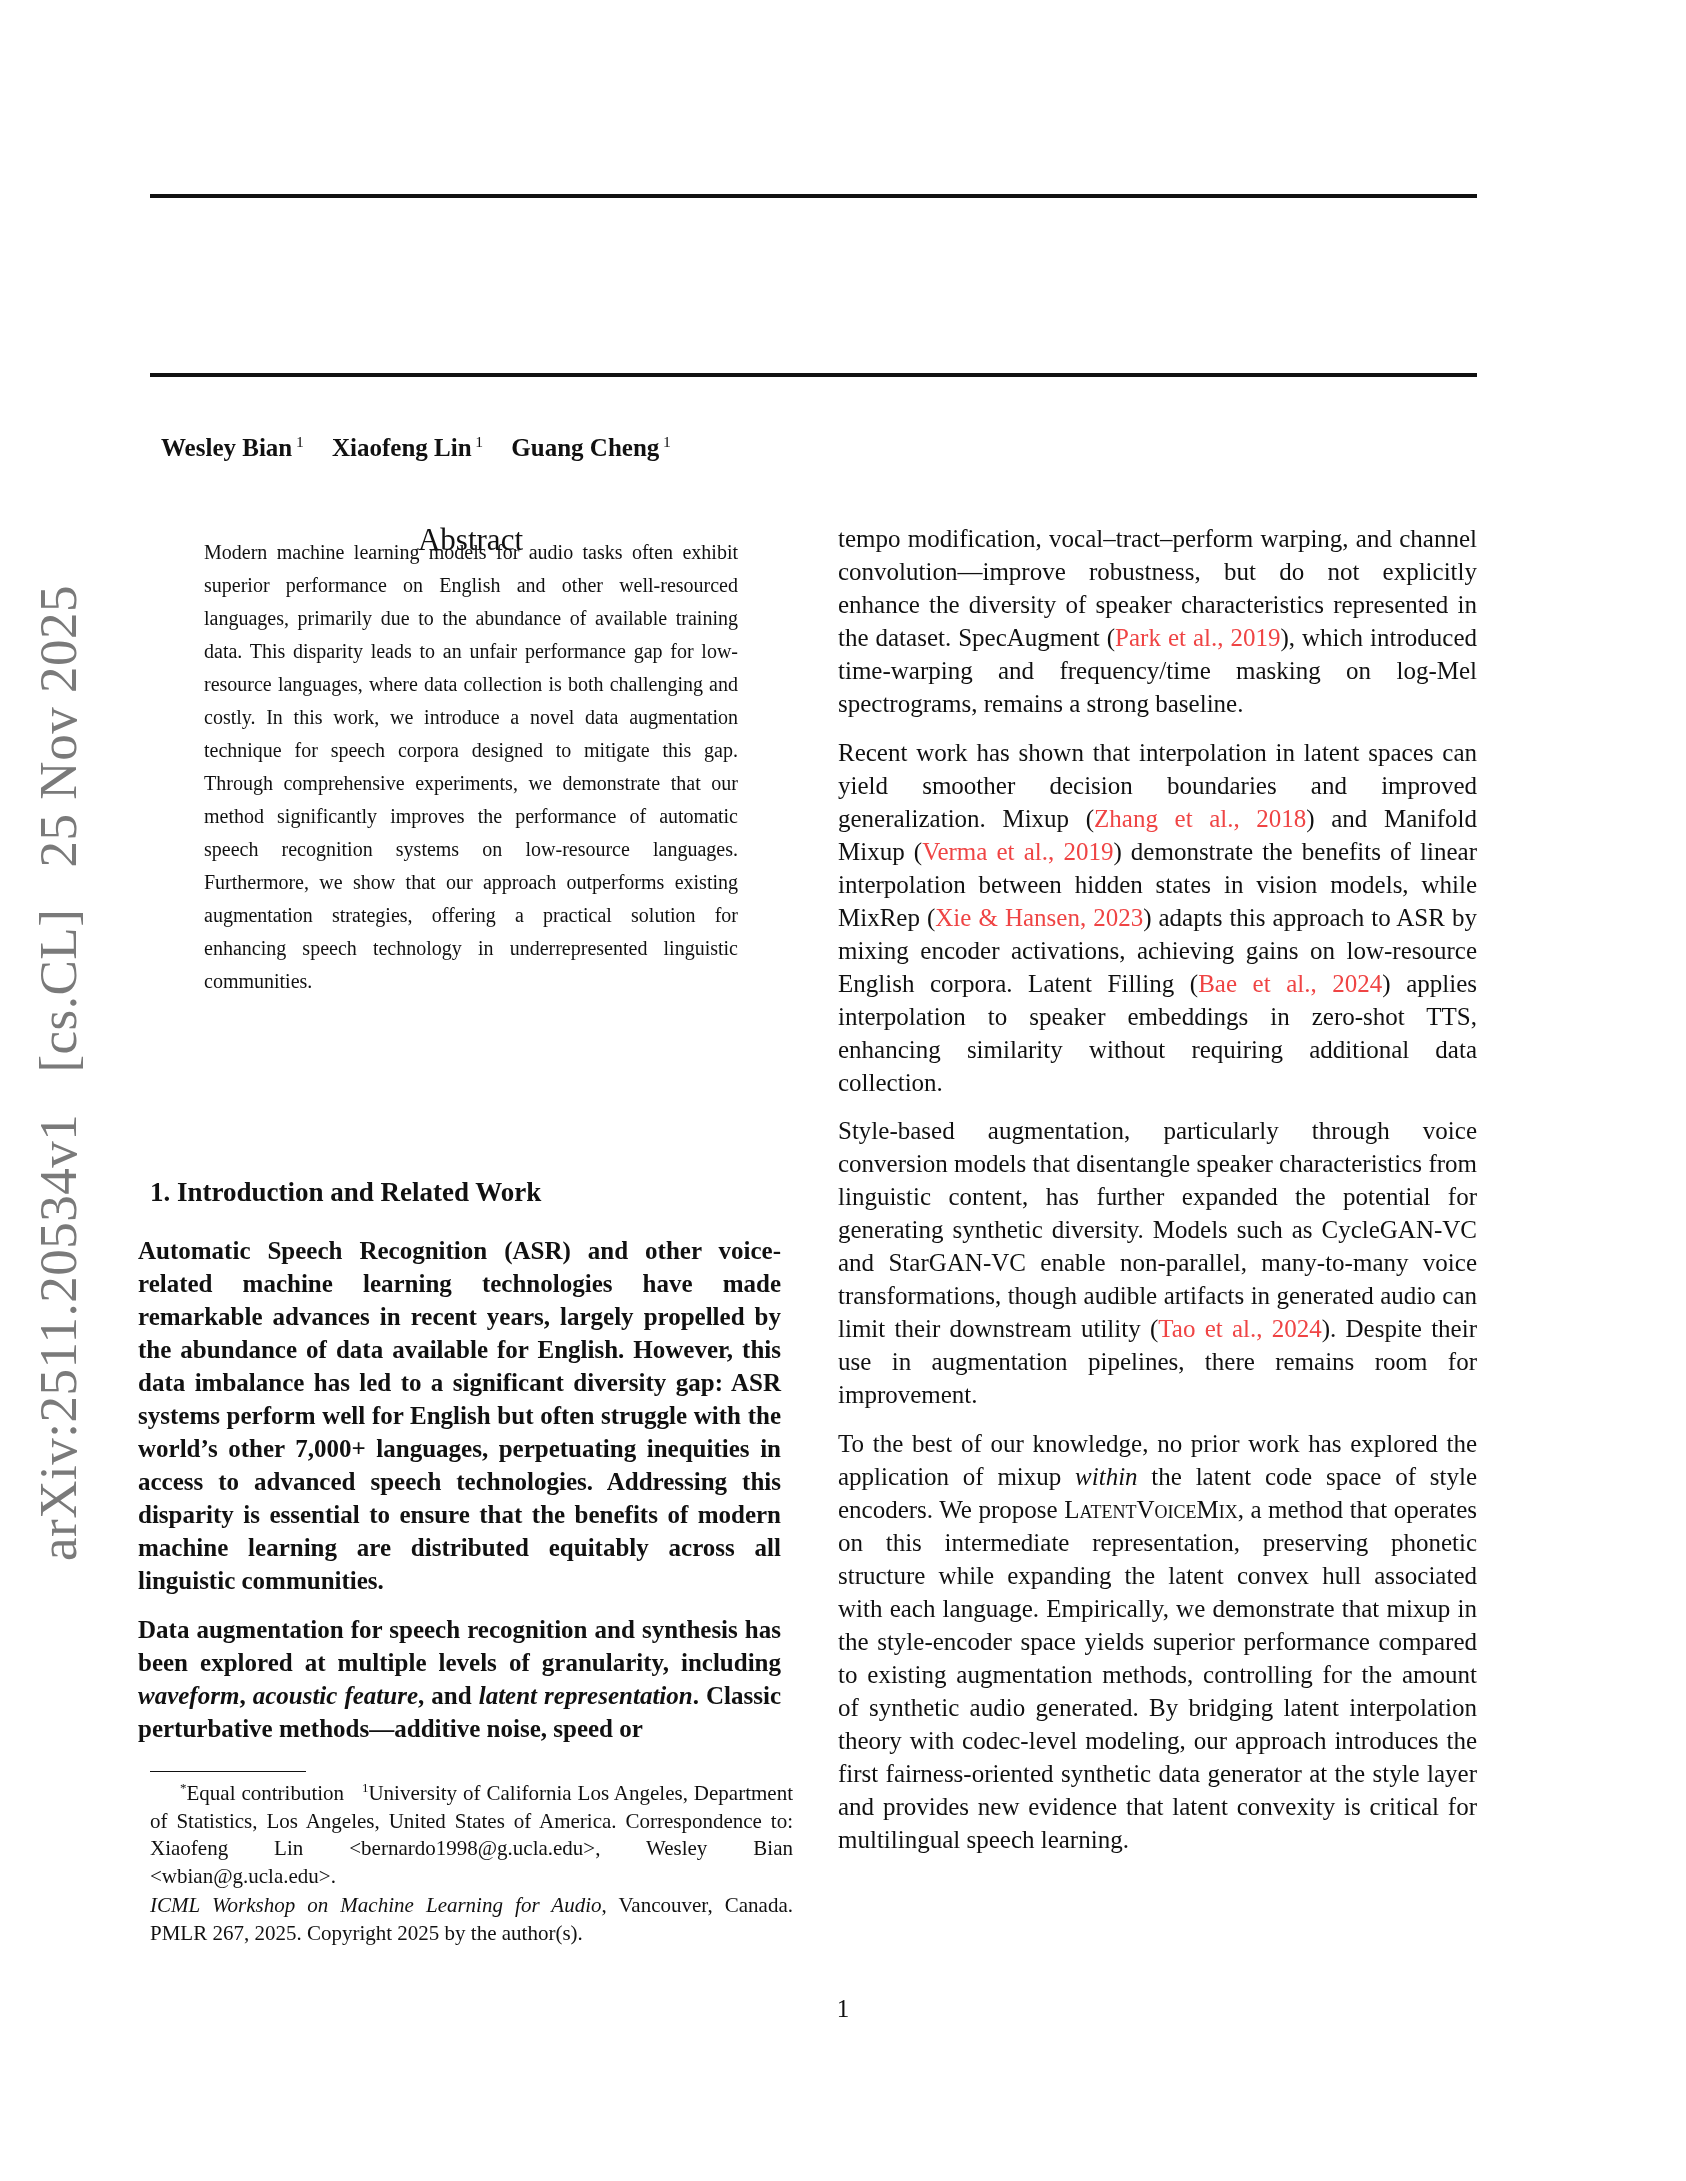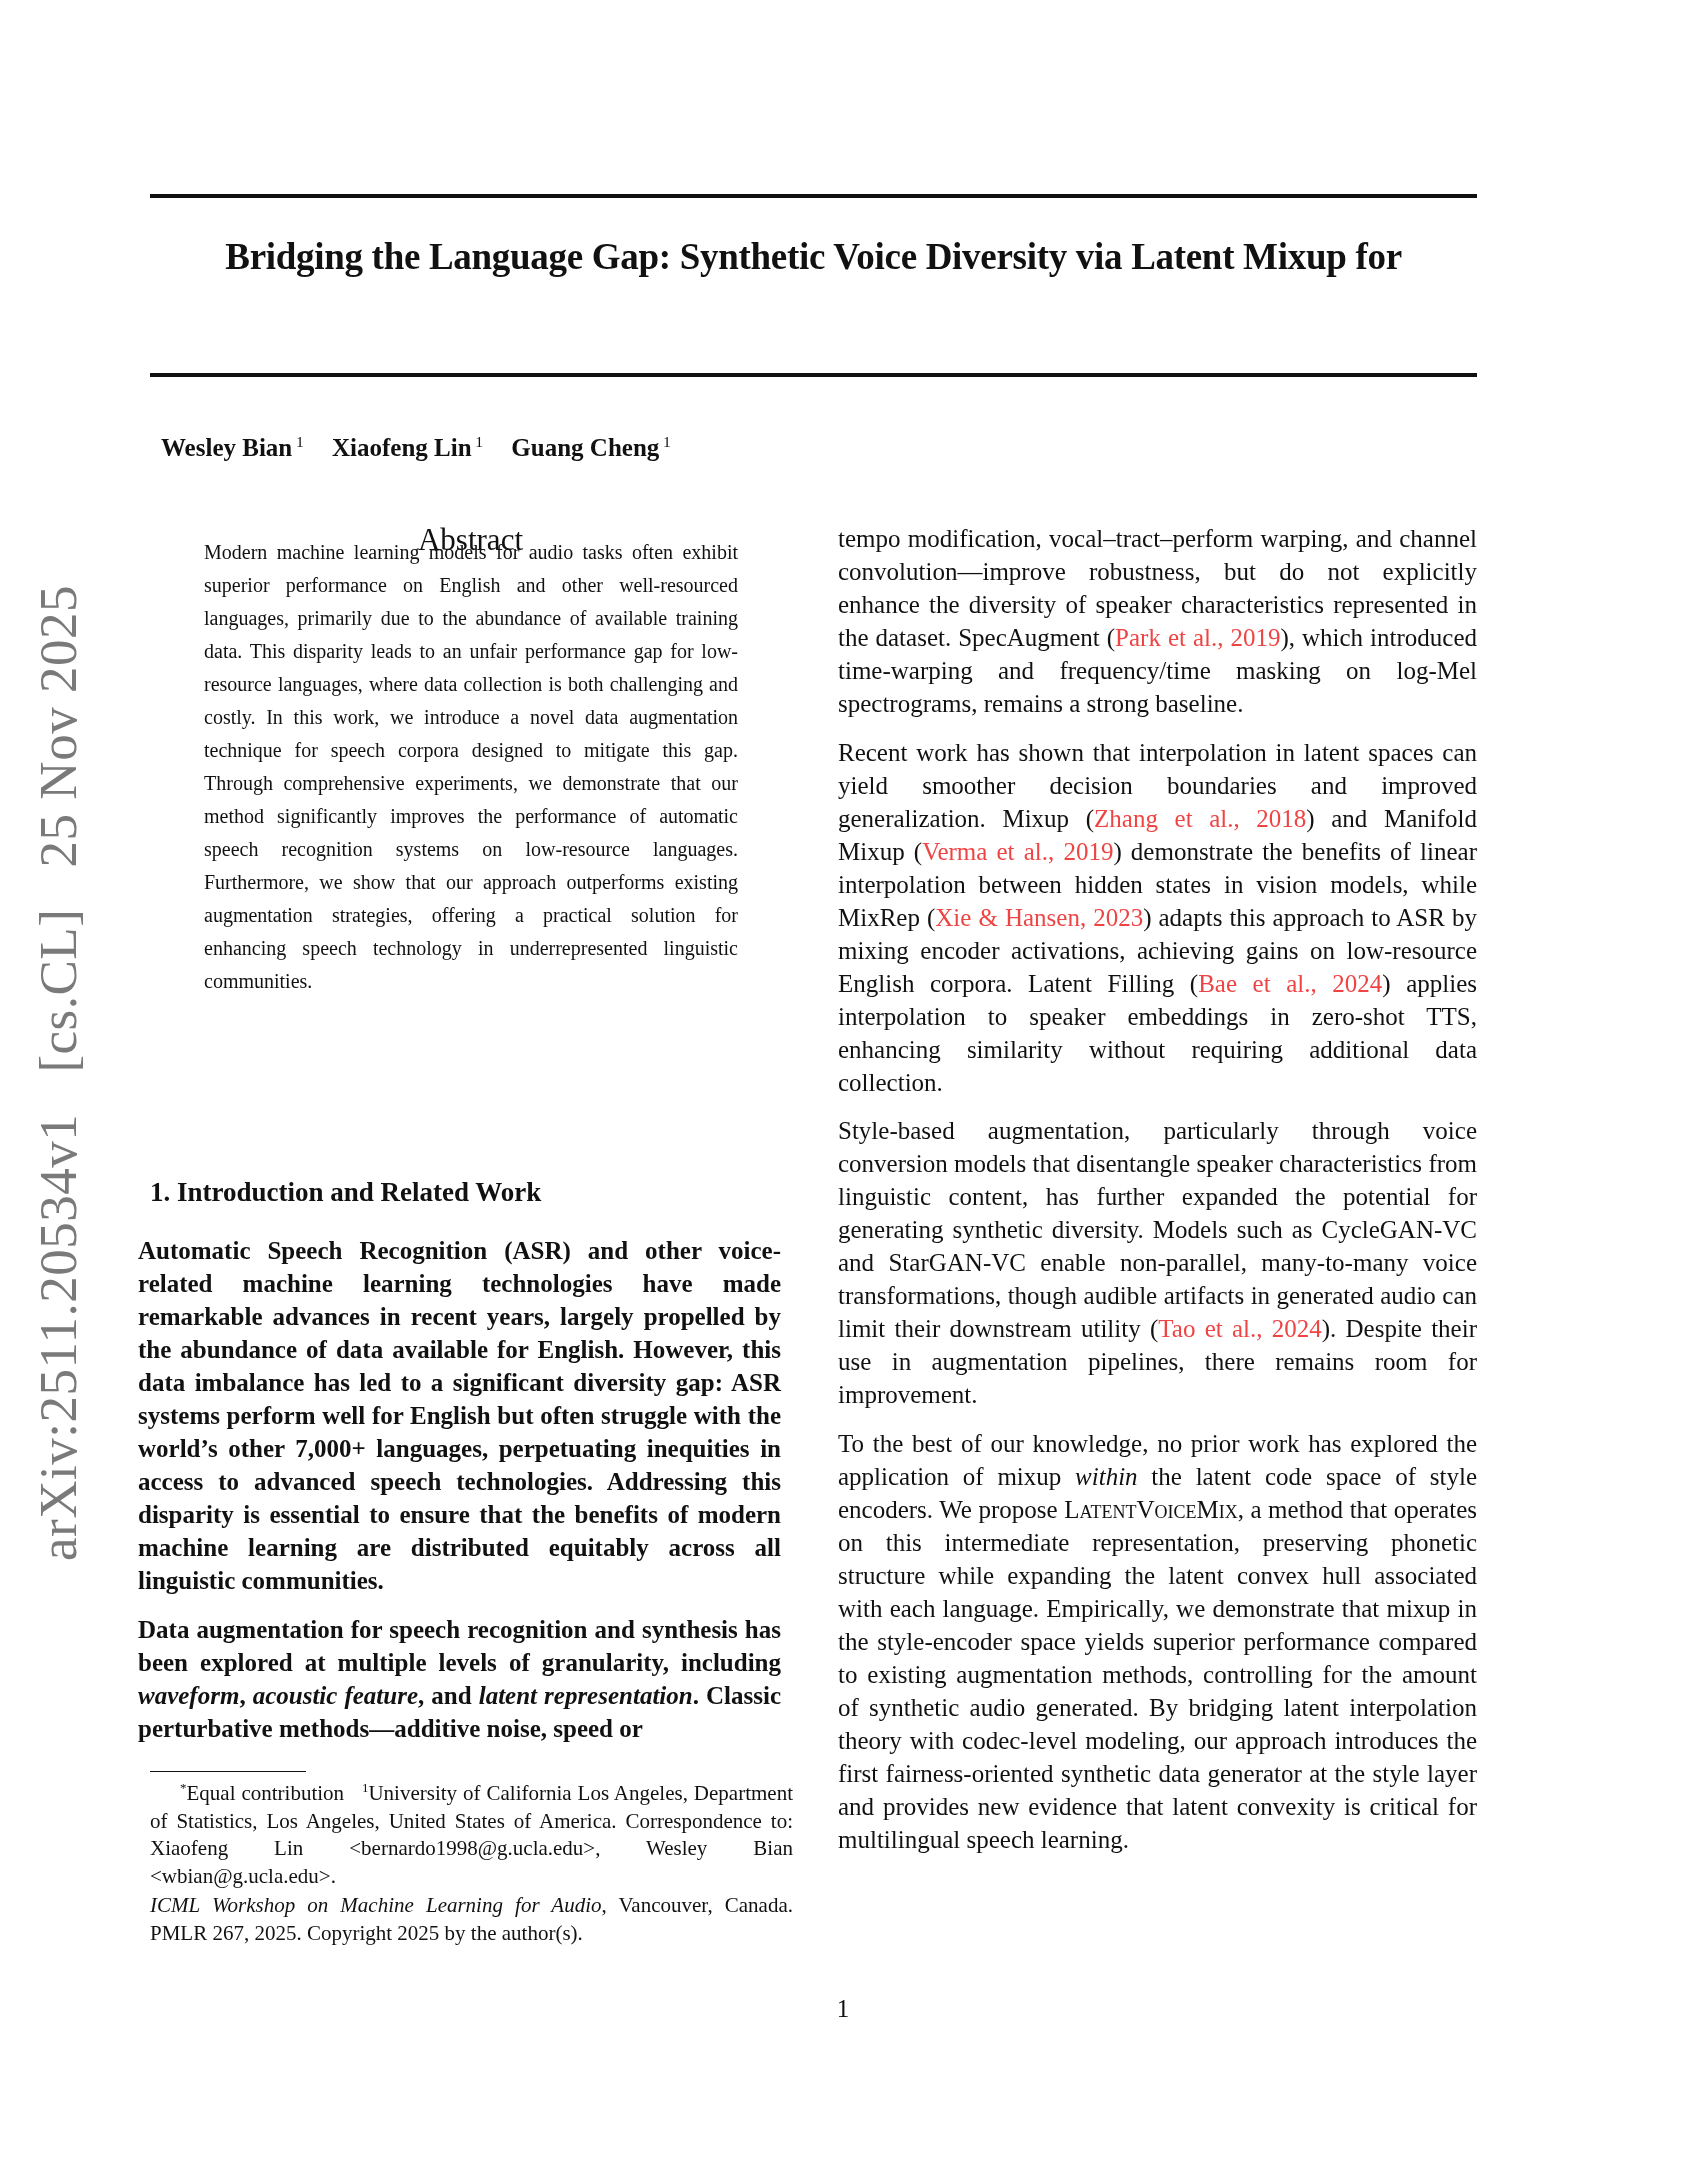--- a/index.html
+++ b/index.html
@@ -50,21 +50,20 @@
 <body>
 
 <div class="sidebar">
   <span>arXiv:2511.20534v1</span>
   <span>[cs.CL]</span>
   <span>25 Nov 2025</span>
 </div>
 
 <div class="rule top"></div>
 <div class="title">
-  <div>Bridging the Language Gap: Synthetic Voice Diversity via Latent Mixup for</div>
 </div>
 <div class="rule bottom"></div>
 
 <div class="authors">
   <span class="author"><span>Wesley Bian</span><sup>1</sup></span>
   <span class="author"><span>Xiaofeng Lin</span><sup>1</sup></span>
   <span class="author"><span>Guang Cheng</span><sup>1</sup></span>
 </div>
 
 <div class="abstract-title">Abstract</div>

